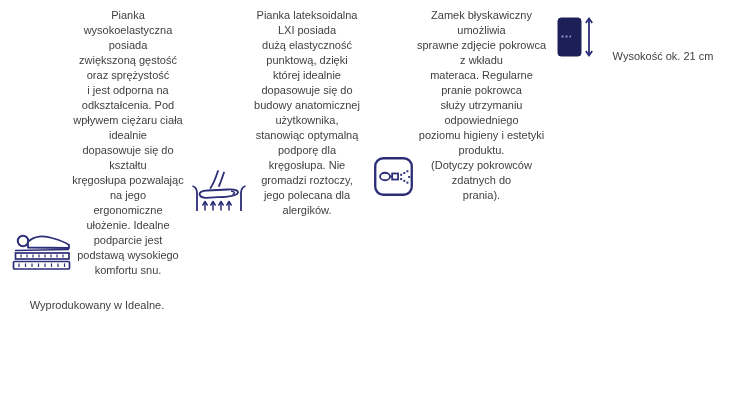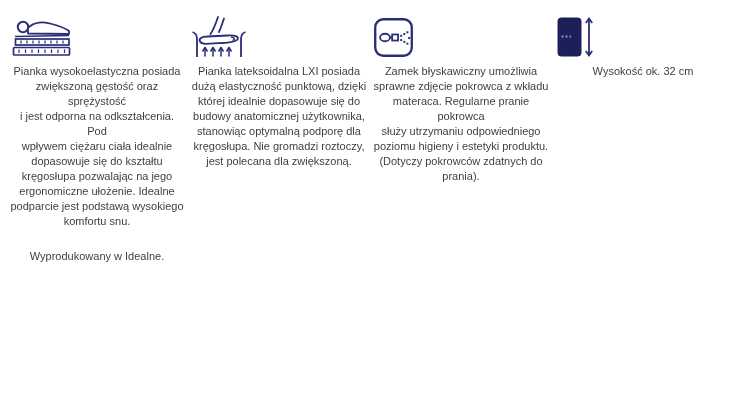--- a/index.html
+++ b/index.html
@@ -11,22 +11,22 @@
   .features-grid {
     width: 740px;
     padding: 8px 6px 0 6px;
     display: grid;
     grid-template-columns: repeat(4, 1fr);
     grid-row-gap: 20px;
     align-items: start;
   }
   .feature-cell {
     display: flex;
-    flex-direction: column;
-    align-items: flex-start;
+    flex-direction: row;
+    align-items: flex-end;
     padding: 0 3px;
   }
   .icon-box {
     height: 50px;
     display: flex;
     align-items: flex-end;
     justify-content: center;
     margin-bottom: 6px;
   }
   .feature-text {
@@ -117,21 +117,21 @@
             <path d="M35.8 35 L38 31.5 L40.2 35" fill="none"></path>
         </g>
       </svg>
     </div>
     <div class="feature-text">Pianka lateksoidalna LXI posiada
 dużą elastyczność punktową, dzięki
 której idealnie dopasowuje się do
 budowy anatomicznej użytkownika,
 stanowiąc optymalną podporę dla
 kręgosłupa. Nie gromadzi roztoczy,
-jest polecana dla zwiększoną.</div>
+jego polecana dla alergików.</div>
   </div>
 
 
 
   <div class="feature-cell">
     <div class="icon-box">
       <svg width="41" height="41" viewBox="0 0 46 46" fill="none">
         <rect x="2.5" y="2.5" width="41" height="41" rx="9" fill="#ffffff" stroke="#2b2d77" stroke-width="2.6"></rect>
         <ellipse cx="13.5" cy="23" rx="5.6" ry="4.2" stroke="#2b2d77" stroke-width="2"></ellipse>
         <line x1="19" y1="23" x2="21.5" y2="23" stroke="#2b2d77" stroke-width="2"></line>
@@ -159,20 +159,20 @@
   <div class="feature-cell">
     <div class="icon-box">
       <svg width="40" height="42" viewBox="0 0 40 42" fill="none">
         <rect x="3" y="2" width="23" height="38" rx="3" fill="#1d2058" stroke="#1d2058"></rect>
         <line x1="6.5" y1="20.5" x2="16" y2="20.5" stroke="#8d93c6" stroke-width="2" stroke-dasharray="2 2"></line>
         <line x1="34" y1="2.5" x2="34" y2="39.5" stroke="#2b2d77" stroke-width="1.8"></line>
         <path d="M30.8 7 L34 2.5 L37.2 7" stroke="#2b2d77" stroke-width="1.8" fill="none"></path>
         <path d="M30.8 35 L34 39.5 L37.2 35" stroke="#2b2d77" stroke-width="1.8" fill="none"></path>
       </svg>
     </div>
-    <div class="feature-text">Wysokość ok. 32 cm</div>
+    <div class="feature-text">Wysokość ok. 21 cm</div>
   </div>
 
   <div class="feature-cell">
     <div class="feature-text">Wyprodukowany w Idealne.</div>
   </div>
 
 </div>
 
 </body></html>

